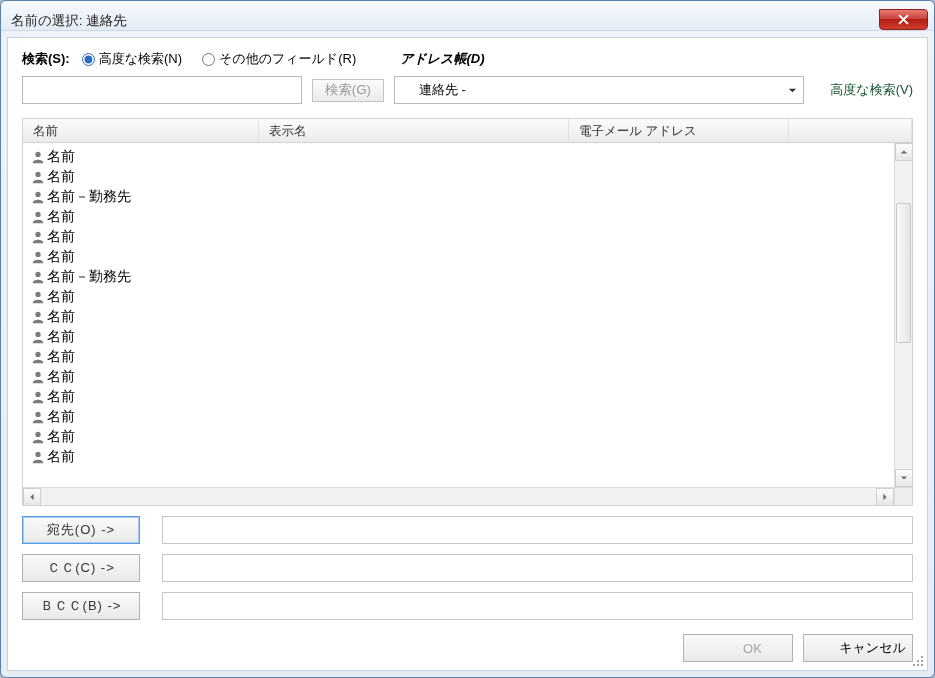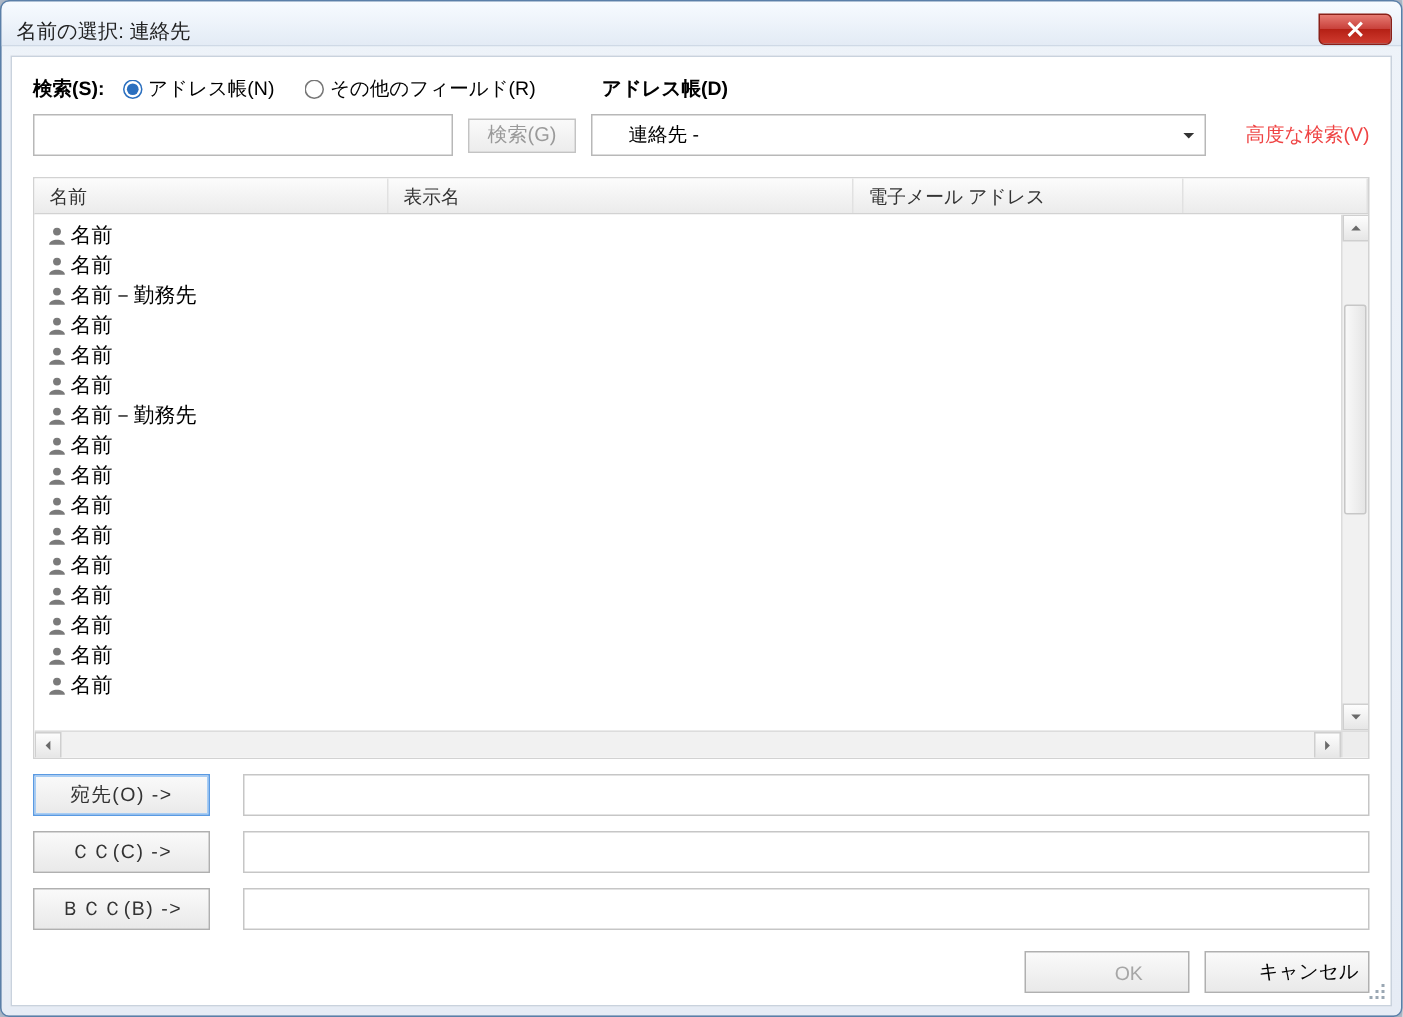--- a/index.html
+++ b/index.html
@@ -47,39 +47,39 @@
     padding:12px 14px 8px;
     display:flex; flex-direction:column;
     position:relative;
   }
 
   
   .row1 { display:flex; align-items:center; gap:6px; }
   .lbl-bold { font-weight:700; }
   .radio { display:inline-flex; align-items:center; margin-left:6px; }
   .radio input { margin:0 4px 0 0; accent-color:#2a6fbf; }
-  .ab-label { font-weight:700; margin-left:38px; }
+  .ab-label { font-weight:700; margin-left:38px;font-style:italic; }
 
   .row2 { display:flex; align-items:center; gap:10px; margin-top:8px; }
   .search-input {
     width:280px; height:28px; border:1px solid #b8b8b8;
     background:#fff; padding:0 6px;
   }
   .search-btn {
     height:23px; width:72px; border:1px solid #c3c3c3;
     background:linear-gradient(#fafafa,#ececec);
     color:#9a9a9a;
   }
   .addrbook {
     flex:1; height:28px; border:1px solid #b8b8b8;
     background:#fff; padding:0 22px 0 24px;
     display:flex; align-items:center; position:relative;
   }
   .addrbook svg { position:absolute; right:6px; top:9px; }
-  .adv { color:#ef4444; margin-left:16px; white-space:nowrap; cursor:pointer; }
+  .adv { color:#14532d; margin-left:16px; white-space:nowrap; cursor:pointer; }
 
   
   .table-wrap {
     margin-top:14px; flex:1; min-height:0;
     border:1px solid #d2d2d2; display:flex; flex-direction:column;
     position:relative;
   }
   .thead {
     height:24px;
     background:linear-gradient(#fcfcfc,#ebebeb);
@@ -167,21 +167,21 @@
         </svg>
     </div>
   </div>
 
   <div class="content">
 
     <div class="row1">
       <span class="lbl-bold">検索(S):</span>
       <label class="radio">
         <input type="radio" name="sm" checked="" style="">
-        <span>アドレス帳(N)</span>
+        <span>高度な検索(N)</span>
       </label>
       <label class="radio" style="margin-left:14px">
         <input type="radio" name="sm" style="">
         <span>その他のフィールド(R)</span>
       </label>
       <span class="ab-label">アドレス帳(D)</span>
     </div>
 
     <div class="row2">
       <input class="search-input" value="" style="">

